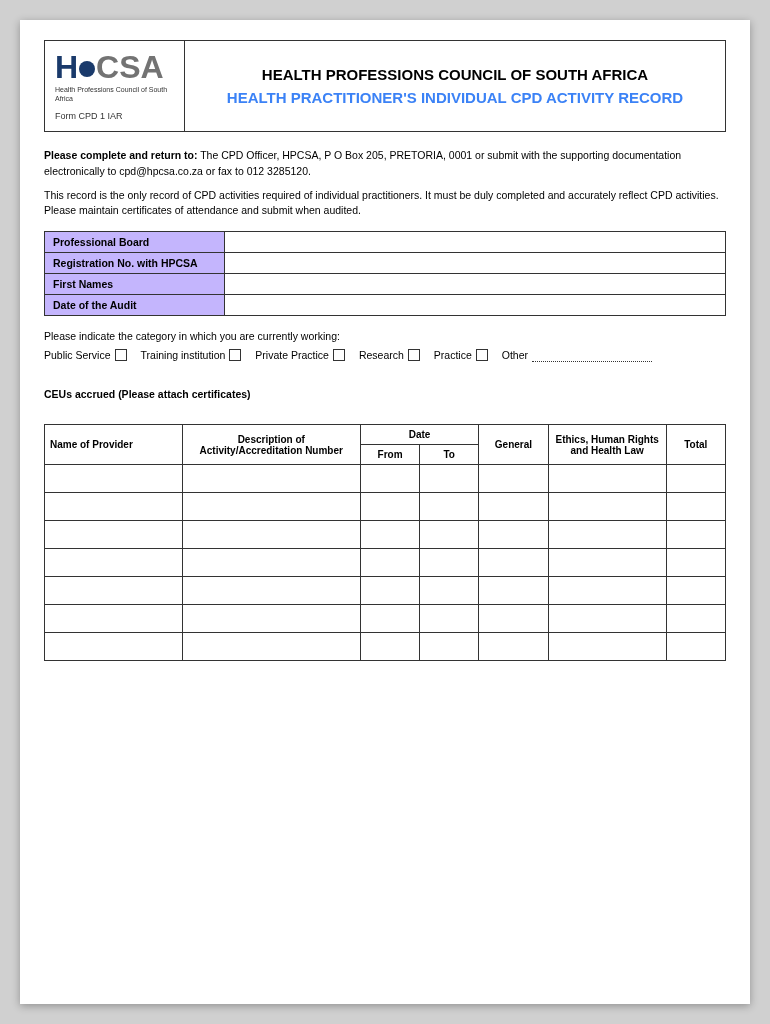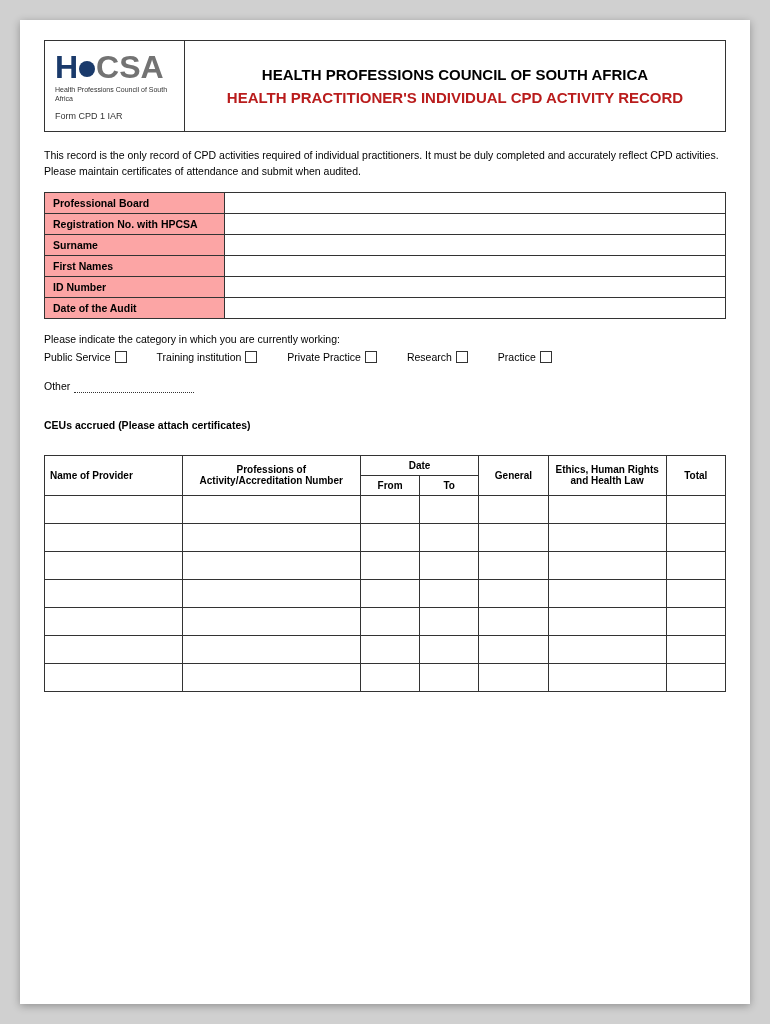--- a/index.html
+++ b/index.html
@@ -69,21 +69,21 @@
     .header-title-main {
       font-size: 15px;
       font-weight: 900;
       color: #000;
       text-align: center;
       font-family: 'Arial Black', sans-serif;
     }
     .header-title-sub {
       font-size: 15px;
       font-weight: 900;
-      color: #b91c1c;
+      color: #3b82f6;
       text-align: left;
       font-family: 'Arial Black', sans-serif;
     }
 
     
     .instructions {
       margin-bottom: 12px;
       font-size: 10.5px;
       line-height: 1.5;
     }
@@ -101,38 +101,38 @@
       margin-bottom: 14px;
     }
     .reg-table tr td {
       border: 1.5px solid #333;
       padding: 4px 8px;
       font-size: 10.5px;
     }
     .reg-table tr td:first-child {
       width: 180px;
       font-weight: bold;
-      background: #fca5a5;
+      background: #c4b5fd;
     }
     .reg-table tr td:last-child {
       background: #fff;
     }
 
     
     .category-section {
       margin-bottom: 26px;
     }
     .category-section p {
       font-size: 10.5px;
       margin-bottom: 6px;
     }
     .category-options {
       display: flex;
       align-items: center;
-      gap: 16px;
+      gap: 0;
       flex-wrap: wrap;
       font-size: 10.5px;
     }
     .category-item {
       display: flex;
       align-items: center;
       margin-right: 14px;
       gap: 4px;
     }
     .checkbox {
@@ -224,43 +224,39 @@
       </div>
       <div class="logo-form">Form CPD 1 IAR</div>
     </div>
     <div class="header-title">
       <div class="header-title-main">HEALTH PROFESSIONS COUNCIL OF SOUTH AFRICA</div>
       <div class="header-title-sub">HEALTH PRACTITIONER'S INDIVIDUAL CPD ACTIVITY RECORD</div>
     </div>
   </div>
 
   <div class="instructions">
+    <p>
+      <span class="bold-label">Please complete and return to:</span>
+      <span>The CPD Officer, HPCSA, P O Box 205, PRETORIA, 0001  or submit with the supporting documentation electronically to cpd@hpcsa.co.za or fax to 012 3285120.</span>
+    </p>
     <p>This record is the only record of CPD activities required of individual practitioners.  It must be duly completed and accurately reflect CPD activities.  Please maintain certificates of attendance and submit when audited.</p>
   </div>
 
   <table class="reg-table">
     <tbody id="reg-tbody">
     <tr>
           <td>Professional Board</td>
           <td></td>
         </tr>
         <tr>
           <td>Registration No. with HPCSA</td>
           <td></td>
         </tr>
         <tr>
-          <td>Surname</td>
-          <td></td>
-        </tr>
-        <tr>
           <td>First Names</td>
-          <td></td>
-        </tr>
-        <tr>
-          <td>ID Number</td>
           <td></td>
         </tr>
         <tr>
           <td>Date of the Audit</td>
           <td></td>
         </tr>
       </tbody>
   </table>
 
   <div class="category-section">
@@ -295,21 +291,21 @@
 
   <div class="ceus-label">
     <span>CEUs accrued</span>
     <span>(Please attach certificates)</span>
   </div>
 
   <table class="activity-table">
     <thead>
       <tr>
         <th class="col-provider" rowspan="2">Name of Provider</th>
-        <th class="col-desc" rowspan="2">Professions of Activity/Accreditation Number</th>
+        <th class="col-desc" rowspan="2">Description of Activity/Accreditation Number</th>
         <th colspan="2" class="date-header">Date</th>
         <th class="col-general" rowspan="2">General</th>
         <th class="col-ethics" rowspan="2">Ethics, Human Rights and Health Law</th>
         <th class="col-total" rowspan="2">Total</th>
       </tr>
       <tr>
         <th class="col-from">From</th>
         <th class="col-to">To</th>
       </tr>
     </thead>

